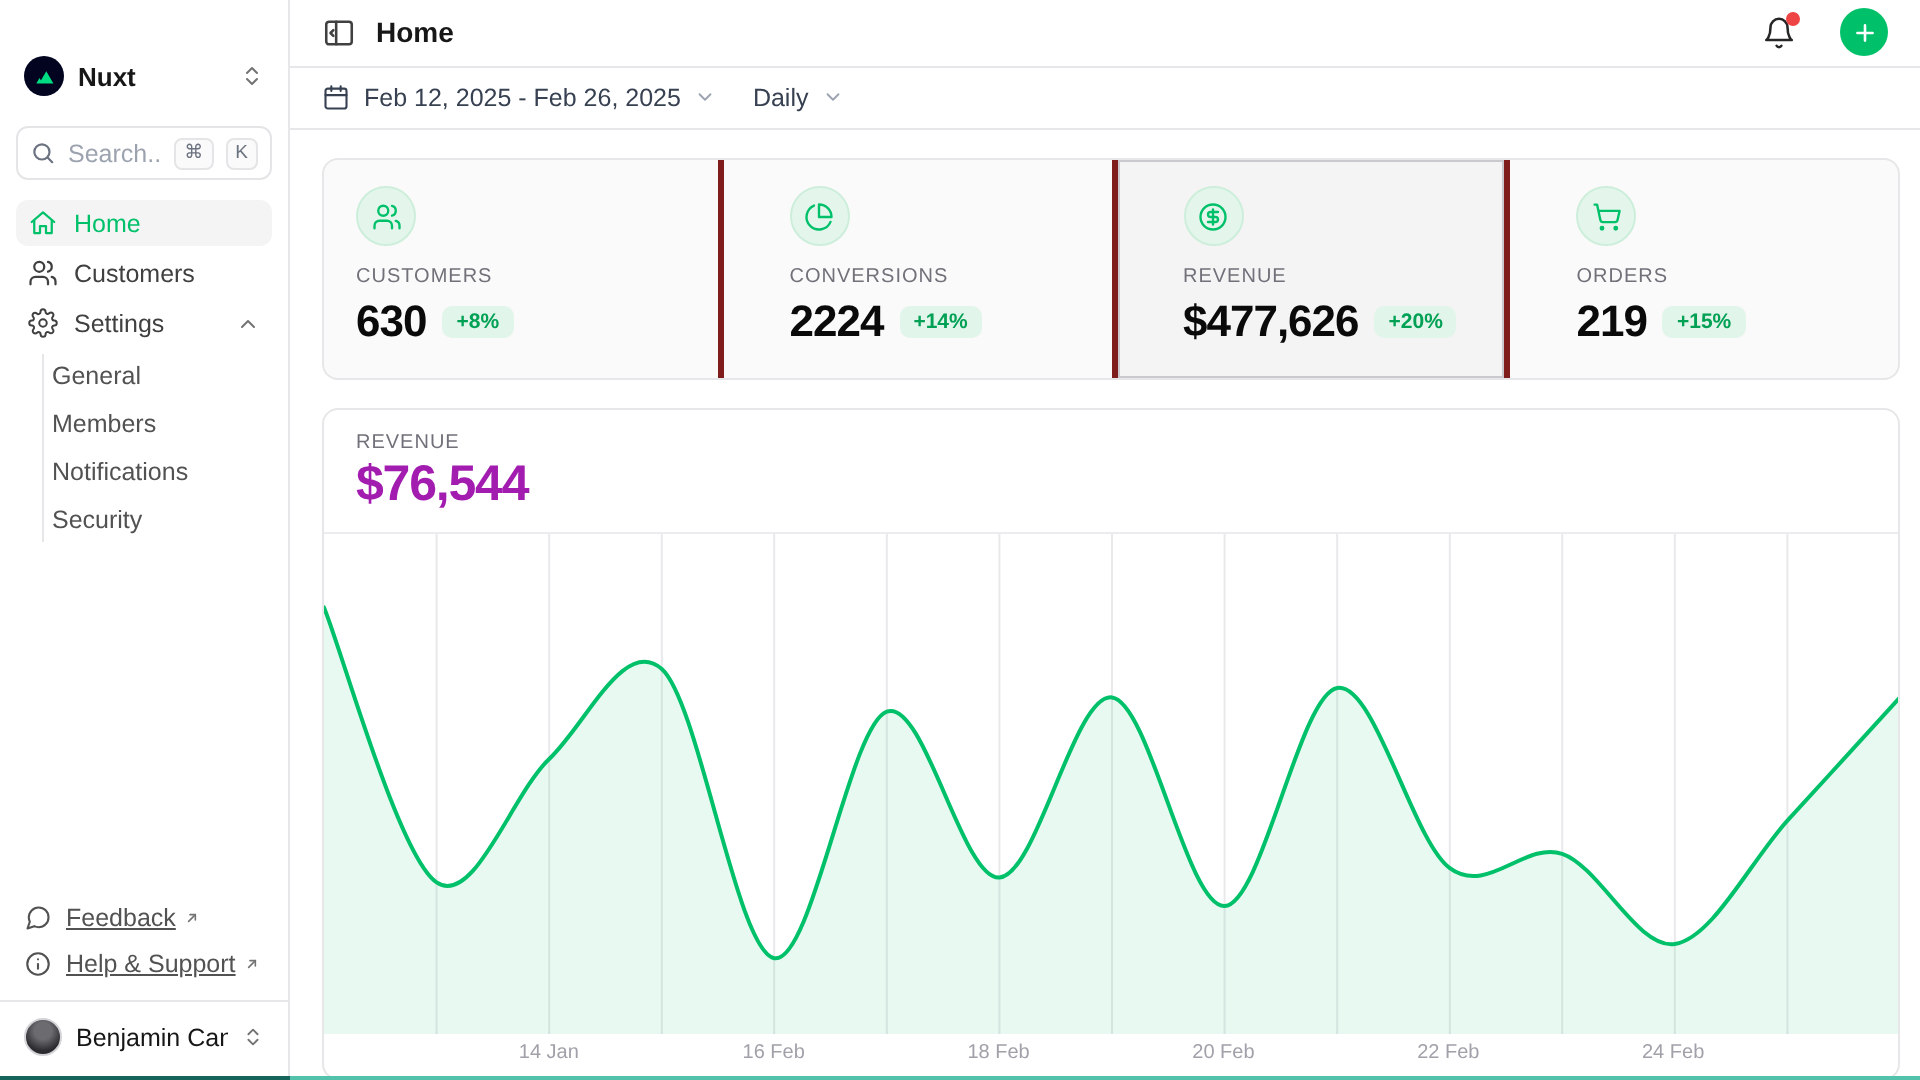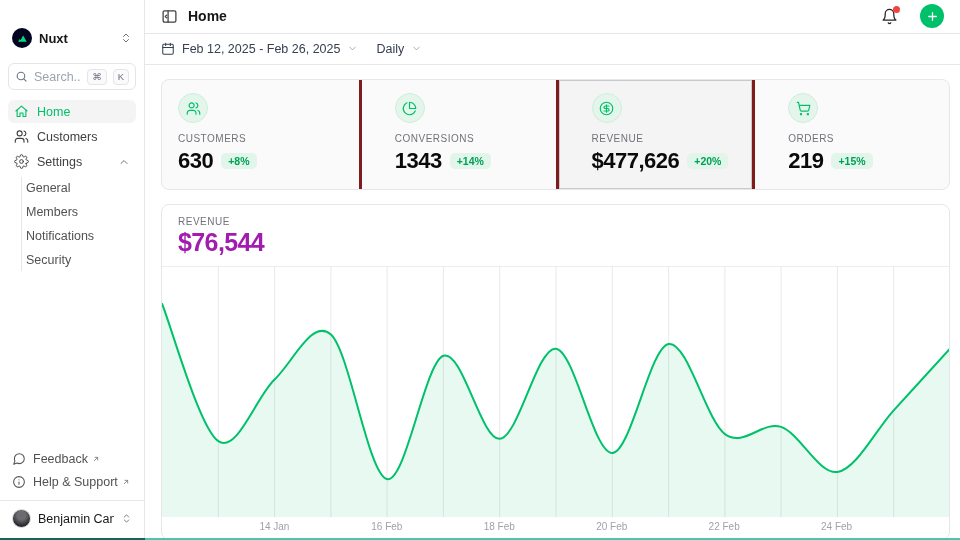--- a/index.html
+++ b/index.html
@@ -32,21 +32,21 @@
     color:#404040; cursor:pointer; height:23px; }
   .nav-item .lbl { flex:1; font-size:12.5px; font-weight:500; white-space:nowrap; }
   .nav-item.active { background:#f4f4f5; color:var(--accent,#00c16a); }
   .nav-item.active .lbl { color:var(--accent,#00c16a); }
   .nav-badge { border:1px solid #e5e5e7; border-radius:4px; font-size:9.5px; color:#525252;
     padding:0 4px; line-height:13px; background:#fff; }
   .sub-list { margin-left:13px; border-left:1px solid #e7e7e9; 
     display:flex; flex-direction:column; gap:2px; margin-top:2px; }
   .sub-item { padding:4px 4px; color:#525252; font-size:12.5px; border-radius:6px; cursor:pointer; height:22px; }
   .side-footer { margin-top:auto; display:flex; flex-direction:column; gap:3px; padding-bottom:6px; }
-  .foot-link { display:flex; align-items:flex-end; gap:7px; color:#525252; padding:3px 4px; cursor:pointer; }
+  .foot-link { display:flex; align-items:flex-end; gap:7px; color:#525252; padding:3px 4px; cursor:pointer;text-decoration:underline; }
   .ext { margin-left:-3px; margin-top:-6px; color:#737373; }
   .user-row { border-top:1px solid #e7e7e9; margin:2px -8px 0; padding:8px 12px 4px;
     display:flex; align-items:center; gap:7px; cursor:pointer; }
   .avatar { width:19px; height:19px; border-radius:50%; flex:none;
     background:radial-gradient(circle at 50% 32%, #6b6b70 0 30%, #2b2b30 70%); border:1px solid #d4d4d8; }
   .user-name { font-size:12.5px; font-weight:500; flex:1; white-space:nowrap; overflow:hidden; }
 
   
   .main { flex:1; display:flex; flex-direction:column; min-width:0; }
   .main-header { height:41px; border-bottom:1px solid #e7e7e9; display:flex; align-items:center;
@@ -292,21 +292,21 @@
 
         <div class="stat-cell">
           <div class="stat-icon">
             <svg width="15" height="15" viewBox="0 0 24 24" fill="none" stroke="currentColor" stroke-width="1.9" stroke-linecap="round" stroke-linejoin="round">
                 <path d="M21.21 15.89A10 10 0 1 1 8 2.83"></path>
                 <path d="M22 12A10 10 0 0 0 12 2v10z"></path>
               </svg>
           </div>
           <div class="stat-label">CONVERSIONS</div>
           <div class="stat-value-row">
-            <span class="stat-value">1343</span>
+            <span class="stat-value">2224</span>
             <span class="delta-badge">+14%</span>
           </div>
         </div>
 
         <div class="stat-cell selected">
           <div class="stat-icon">
             <svg width="15" height="15" viewBox="0 0 24 24" fill="none" stroke="currentColor" stroke-width="1.9" stroke-linecap="round" stroke-linejoin="round">
                 <circle cx="12" cy="12" r="10"></circle>
                 <path d="M16 8h-6a2 2 0 1 0 0 4h4a2 2 0 1 1 0 4H8"></path>
                 <path d="M12 18V6"></path>

